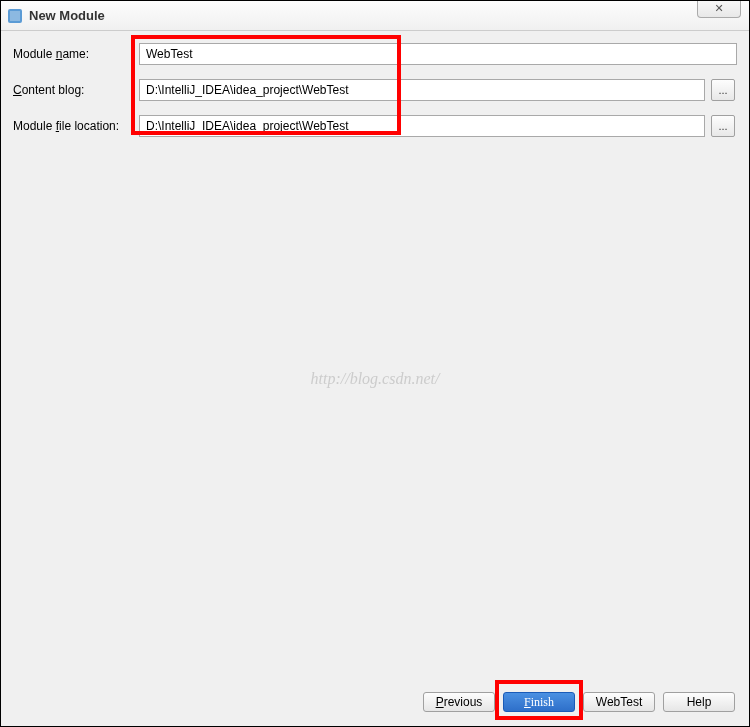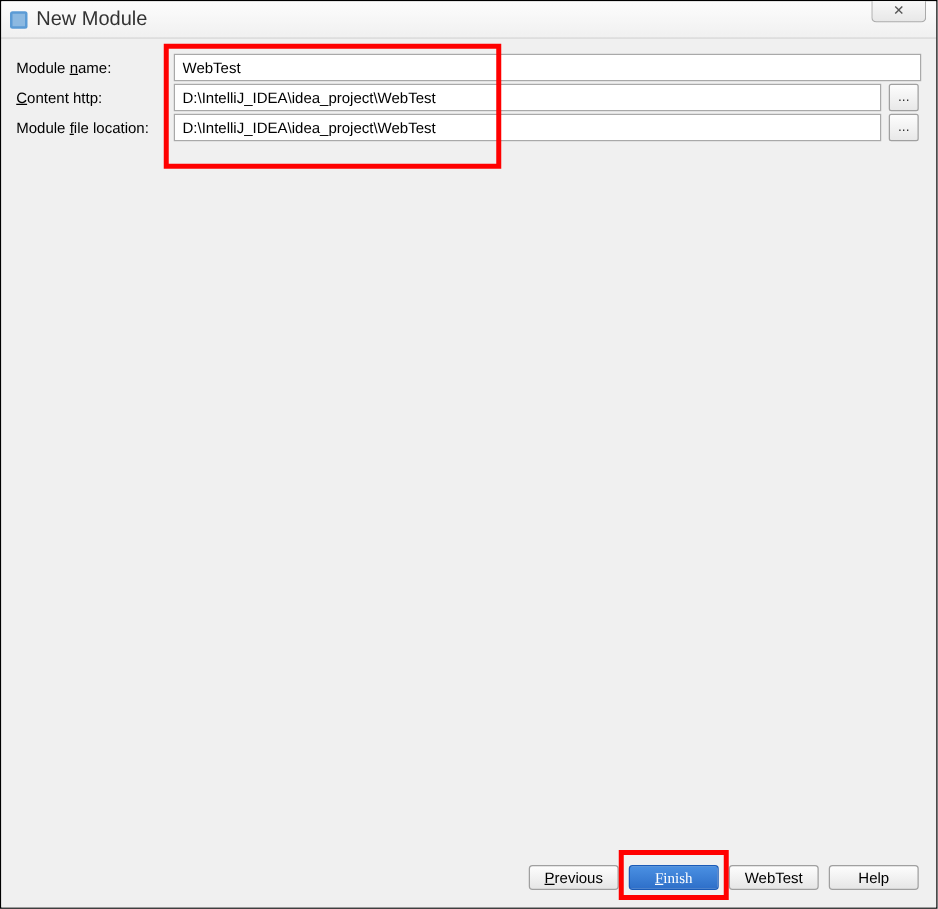--- a/index.html
+++ b/index.html
@@ -23,21 +23,21 @@
     }
     .titlebar-icon {
       width: 16px;
       height: 16px;
       margin-right: 6px;
       display: inline-flex;
       align-items: center;
       justify-content: center;
     }
     .titlebar-icon svg { width: 16px; height: 16px; }
-    .titlebar-text { color: #333; font-size: 16px; }
+    .titlebar-text { color: #333; font-size: 13px; font-weight: bold; }
     .close-btn-wrap {
       position: absolute;
       right: 8px;
       top: -1px;
     }
     .close-btn {
       width: 44px;
       height: 18px;
       background: linear-gradient(to bottom, #f8f8f8, #e8e8e8);
       border: 1px solid #aaa;
@@ -53,21 +53,21 @@
     }
     .content {
       background: #f0f0f0;
       height: calc(100% - 30px);
       position: relative;
       padding: 12px;
     }
     .form-area {
       display: grid;
       grid-template-columns: 120px 1fr 26px;
-      gap: 2px 6px;
+      gap: 14px 6px;
       align-items: center;
     }
     .form-label {
       color: #000;
       font-size: 12px;
       white-space: nowrap;
     }
     .form-label .mnemonic { text-decoration: underline; }
     .text-input {
       height: 22px;
@@ -170,37 +170,38 @@
 <div class="content">
 
   <div class="form-area">
 
     <label class="form-label">
       <span>Module </span><span class="mnemonic">n</span><span>ame:</span>
     </label>
     <input class="text-input module-name-input" type="text" value="WebTest" style="">
 
     <label class="form-label">
-      <span class="mnemonic">C</span><span>ontent http:</span>
+      <span class="mnemonic">C</span><span>ontent blog:</span>
     </label>
     <input class="text-input" type="text" value="D:\IntelliJ_IDEA\idea_project\WebTest" style="">
     <button class="browse-btn">
       <span>...</span>
     </button>
 
     <label class="form-label">
       <span>Module </span><span class="mnemonic">f</span><span>ile location:</span>
     </label>
     <input class="text-input" type="text" value="D:\IntelliJ_IDEA\idea_project\WebTest" style="">
     <button class="browse-btn">
       <span>...</span>
     </button>
 
   </div>
 
+  <div class="watermark">http://blog.csdn.net/</div>
 
   <div class="button-bar">
     <button class="dlg-btn">
       <span><span class="mnemonic">P</span>revious</span>
     </button>
     <button class="dlg-btn primary">
       <span><span class="mnemonic">F</span>inish</span>
     </button>
     <button class="dlg-btn">
       <span>WebTest</span>

